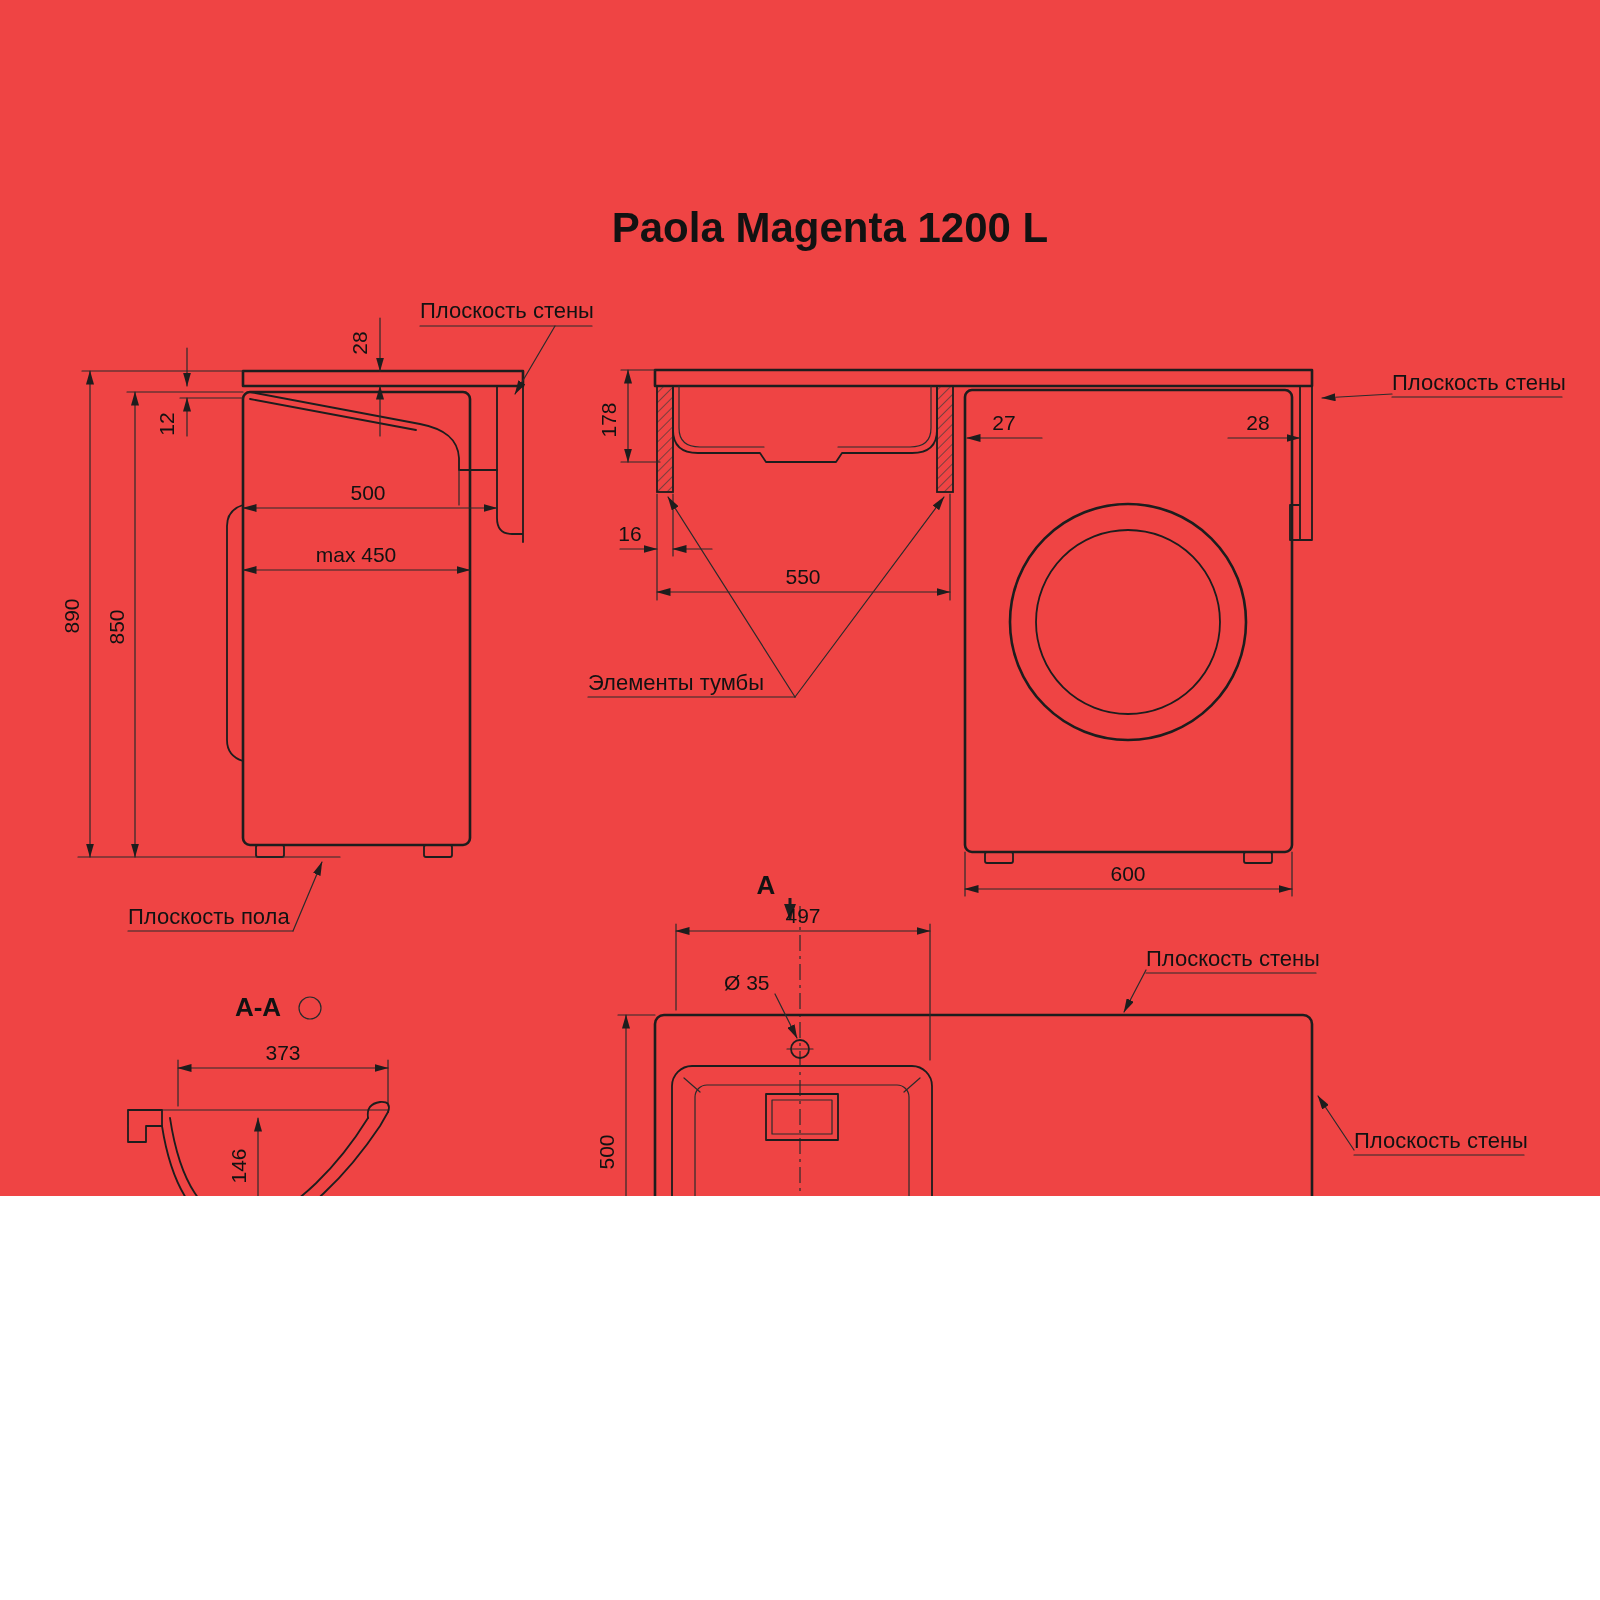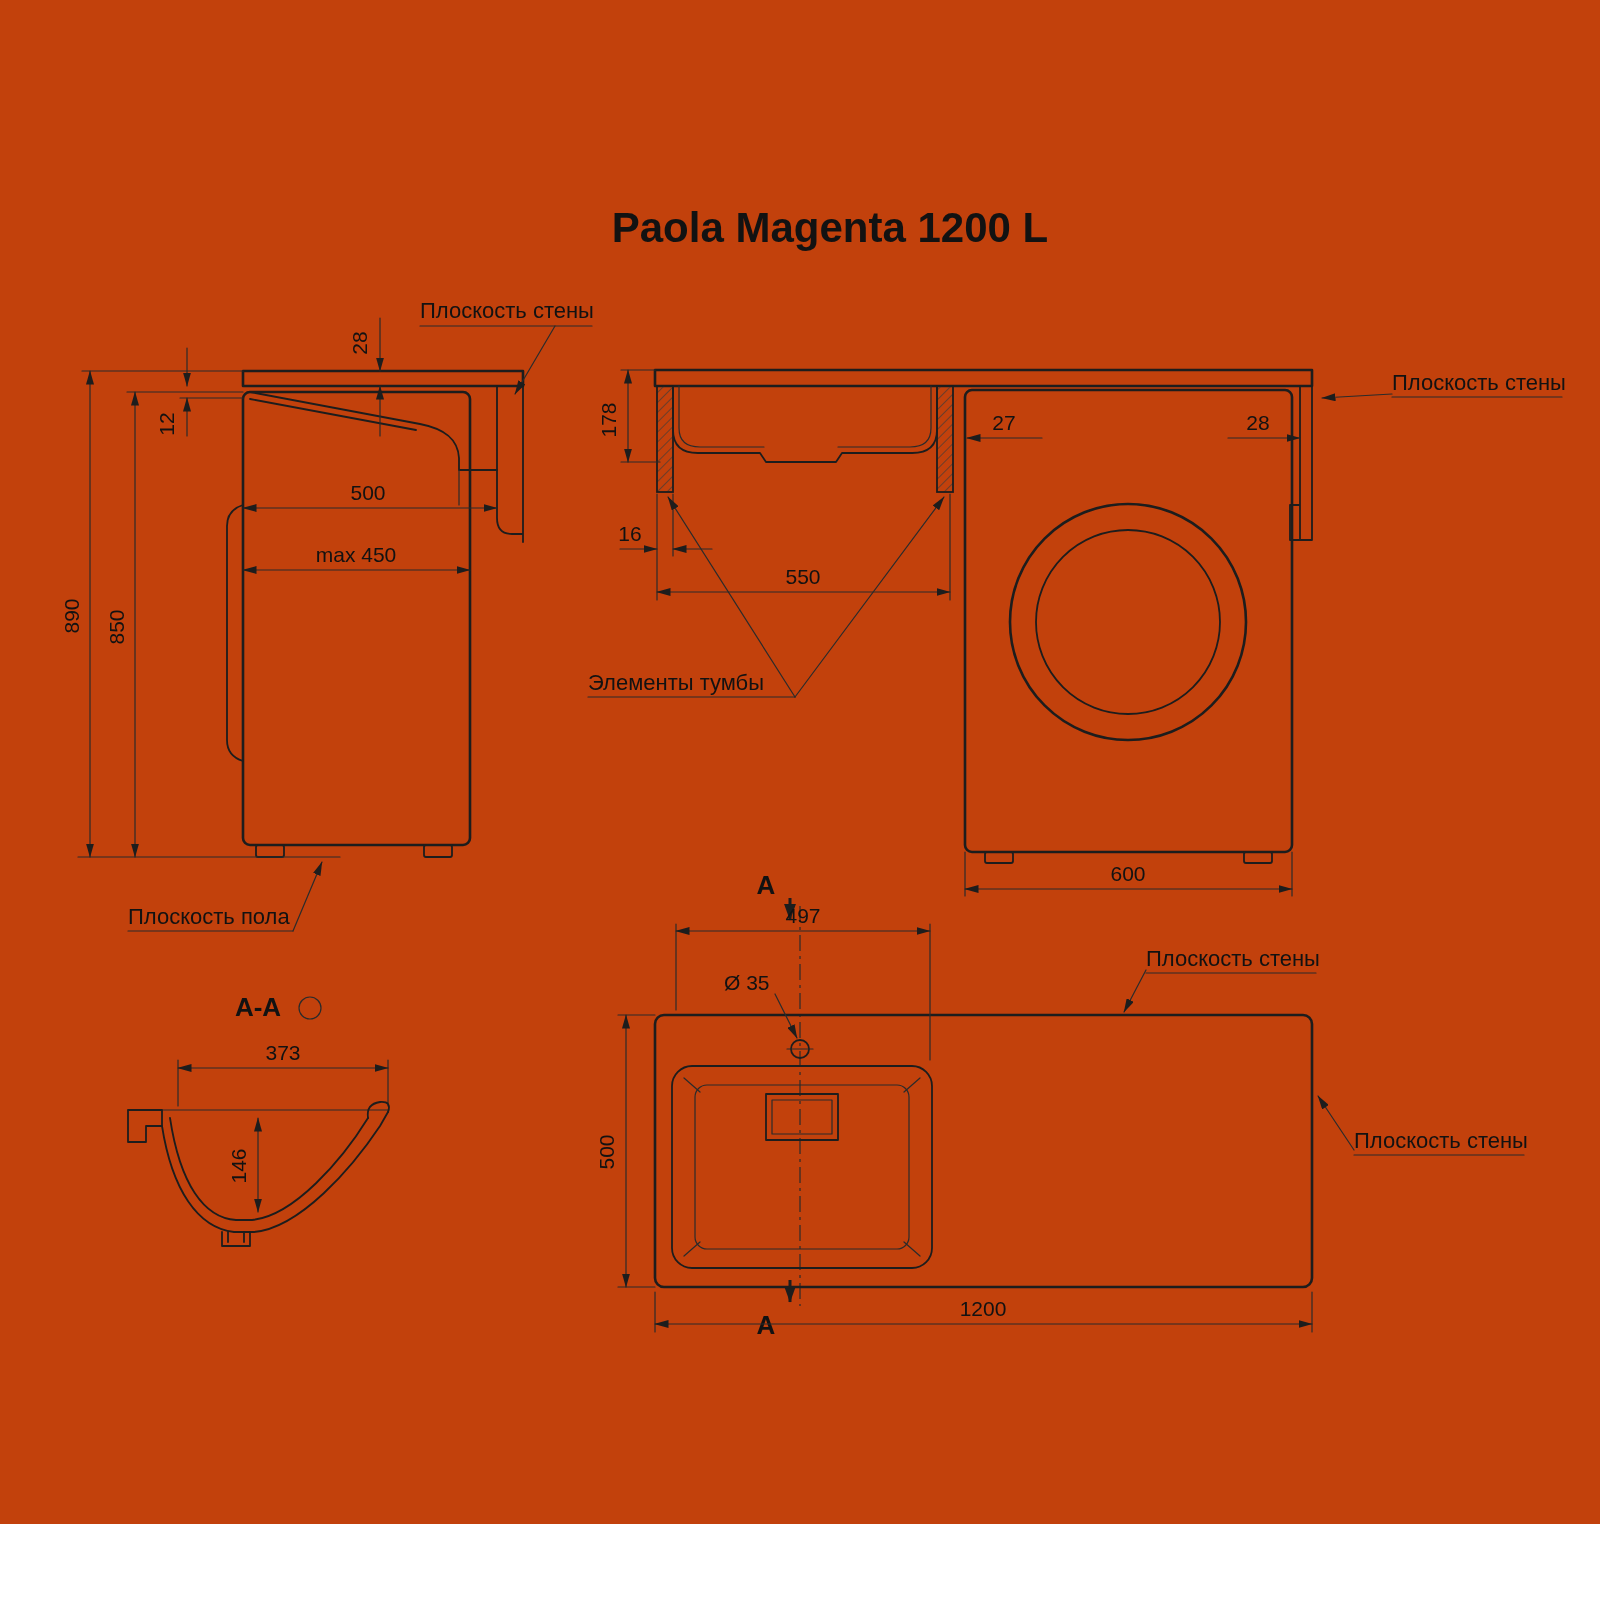--- a/index.html
+++ b/index.html
@@ -1,16 +1,16 @@
 <!DOCTYPE html>
 <html><head>
 <meta charset="utf-8">
 <style>
   html,body{margin:0;padding:0;background:#ffffff;}
-  .sheet{width:1600px;height:1524px;background:#c2410c;position:relative;font-family:"Liberation Sans",sans-serif;overflow:hidden;}
+  .sheet{width:1600px;height:1196px;background:#ef4444;position:relative;font-family:"Liberation Sans",sans-serif;overflow:hidden;}
   svg{display:block;}
   text{font-family:"Liberation Sans",sans-serif;fill:#121212;}
   .ttl{font-size:42px;font-weight:bold;}
   .dimtxt{font-size:21px;}
   .lbltxt{font-size:22px;}
   .sectxt{font-size:26px;font-weight:bold;}
   .thick{fill:none;stroke:#1d1d1d;stroke-width:2.6;stroke-linejoin:round;stroke-linecap:round;}
   .med{fill:none;stroke:#1d1d1d;stroke-width:1.8;stroke-linejoin:round;stroke-linecap:round;}
   .thin{fill:none;stroke:#2b2b2b;stroke-width:1.2;stroke-linejoin:round;stroke-linecap:round;}
   .cline{fill:none;stroke:#2b2b2b;stroke-width:1.2;stroke-dasharray:16 5 3 5;}

